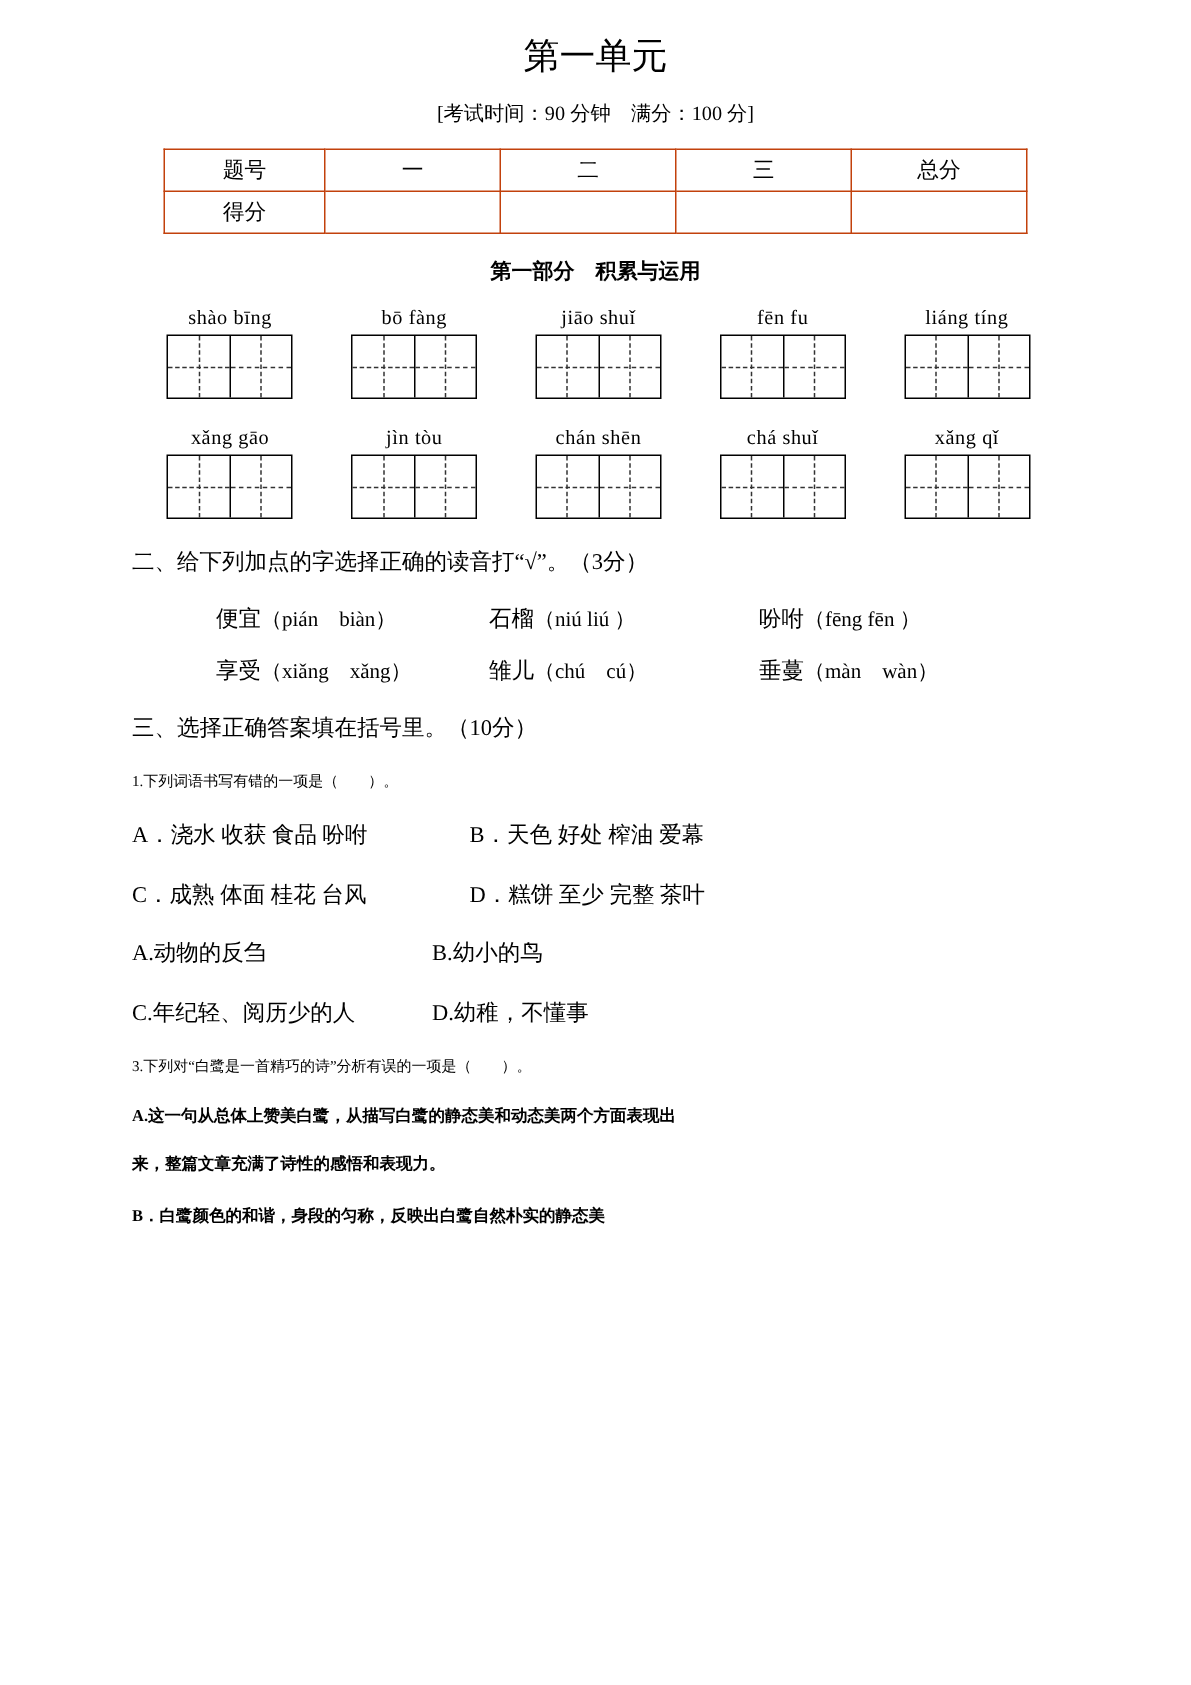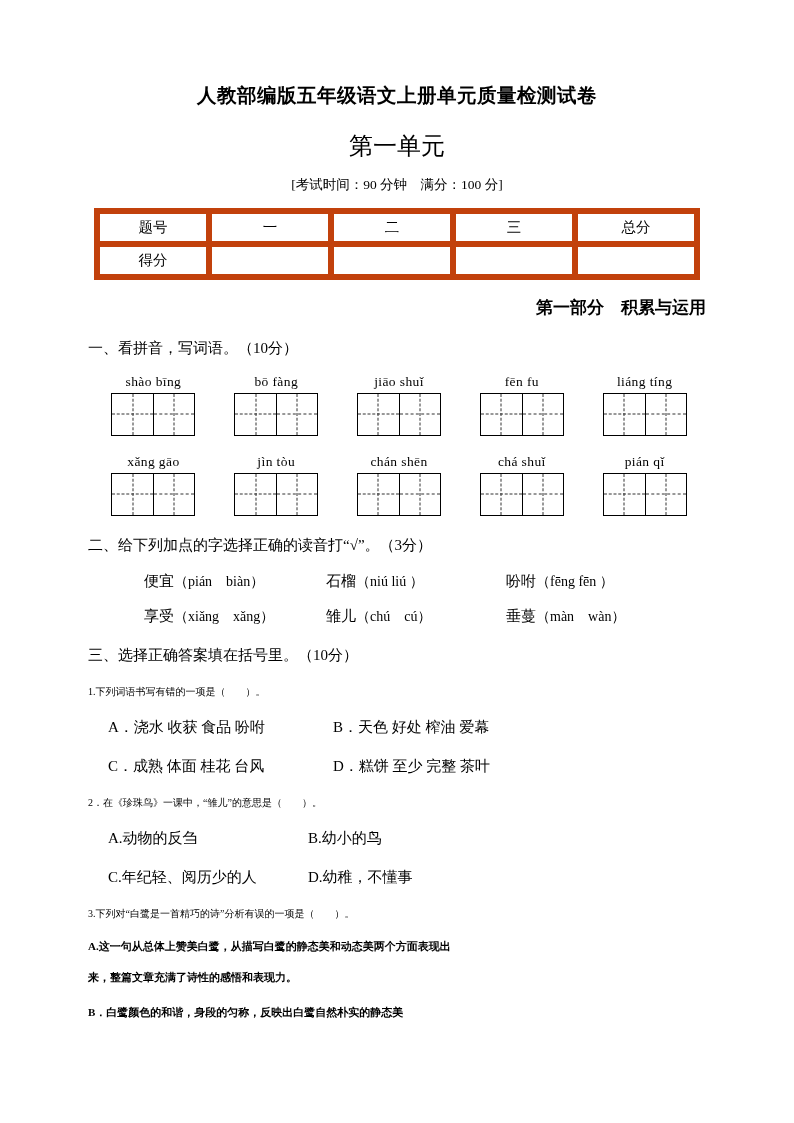--- a/index.html
+++ b/index.html
@@ -53,36 +53,36 @@
   }
 
   
   .score-table {
     border-collapse: collapse;
     margin: 14px auto 0 auto;
     width: 560px;
     table-layout: fixed;
   }
   .score-table td {
-    border: 6px solid #c2410c;
+    border: 1px solid #c2410c;
     height: 25px;
     text-align: center;
     vertical-align: middle;
     font-size: 14.5px;
     font-family: "Liberation Serif", serif;
   }
   .score-table td.head-col { width: 104px; }
   .score-table td.col-q   { width: 114px; }
 
   
   .part-title {
-    text-align: right;
+    text-align: center;
     font-family: "DejaVu Sans", "Liberation Sans", sans-serif;
     font-weight: bold;
-    font-size: 17px;
+    font-size: 14px;
     margin-top: 16px;
   }
 
   
   .q-head {
     font-size: 15px;
     margin-top: 18px;
     line-height: 1.5;
   }
   .q-line {
@@ -159,42 +159,40 @@
   .pron-item { white-space: nowrap; }
   .pron-item .han { font-family: Liberation Serif, serif; font-size: 15px; }
   .pron-item .py  { font-family: "Liberation Serif", serif; font-size: 14px; }
 
   
   .opt-row {
     display: flex;
     font-size: 15px;
     margin-top: 17px;
     line-height: 1.5;
-    margin-left: 20px;
   }
   .opt-row .opt { white-space: nowrap; }
   .opt-a { width: 225px; }
   .opt-c { width: 225px; }
   .opt-a2 { width: 200px; }
   .opt-c2 { width: 200px; }
   .para {
     font-size: 11px;
     margin-top: 17px;
     line-height: 1.62;
     font-weight: bold;
   }
   .para-cont { margin-top: 14px; }
 </style>
 </head>
 <body>
 
 <div class="page">
   <div class="content">
 
-    <div class="doc-title">人教部编版五年级语文上册单元质量检测试卷</div>
     <div class="unit-title">第一单元</div>
     <div class="exam-meta">[考试时间：90 分钟　满分：100 分]</div>
 
     <table class="score-table">
       <tbody>
           <tr>
         <td class="head-col">题号</td>
         <td class="col-q">一</td>
         <td class="col-q">二</td>
         <td class="col-q">三</td>
@@ -205,21 +203,20 @@
         <td class="col-q"></td>
         <td class="col-q"></td>
         <td class="col-q"></td>
         <td class="col-q"></td>
       </tr>
     </tbody>
       </table>
 
     <div class="part-title">第一部分　积累与运用</div>
 
-    <div class="q-head">一、看拼音，写词语。（10分）</div>
 
     <div class="pinyin-block">
 
       <div class="pinyin-row">
         <div class="word-col">
             <span class="pinyin-text">shào bīng</span>
           </div>
         <div class="word-col">
             <span class="pinyin-text">bō fàng</span>
           </div>
@@ -273,21 +270,21 @@
         <div class="word-col">
             <span class="pinyin-text">jìn tòu</span>
           </div>
         <div class="word-col">
             <span class="pinyin-text">chán shēn</span>
           </div>
         <div class="word-col">
             <span class="pinyin-text">chá shuǐ</span>
           </div>
         <div class="word-col">
-            <span class="pinyin-text">pián qǐ</span>
+            <span class="pinyin-text">xǎng qǐ</span>
           </div>
       </div>
       <div class="grid-row">
         <div class="word-col">
             <div class="tian-pair">
               <div class="tian-cell"></div>
               <div class="tian-cell"></div>
             </div>
           </div>
         <div class="word-col">
@@ -337,21 +334,20 @@
     <div class="q-line">1.下列词语书写有错的一项是（　　）。</div>
     <div class="opt-row">
       <div class="opt opt-a">A．浇水 收获 食品 吩咐</div>
       <div class="opt">B．天色 好处 榨油 爱幕</div>
     </div>
     <div class="opt-row">
       <div class="opt opt-c">C．成熟 体面 桂花 台风</div>
       <div class="opt">D．糕饼 至少 完整 茶叶</div>
     </div>
 
-    <div class="q-line">2．在《珍珠鸟》一课中，“雏儿”的意思是（　　）。</div>
     <div class="opt-row">
       <div class="opt opt-a2">A.动物的反刍</div>
       <div class="opt">B.幼小的鸟</div>
     </div>
     <div class="opt-row">
       <div class="opt opt-c2">C.年纪轻、阅历少的人</div>
       <div class="opt">D.幼稚，不懂事</div>
     </div>
 
     <div class="q-line">3.下列对“白鹭是一首精巧的诗”分析有误的一项是（　　）。</div>

